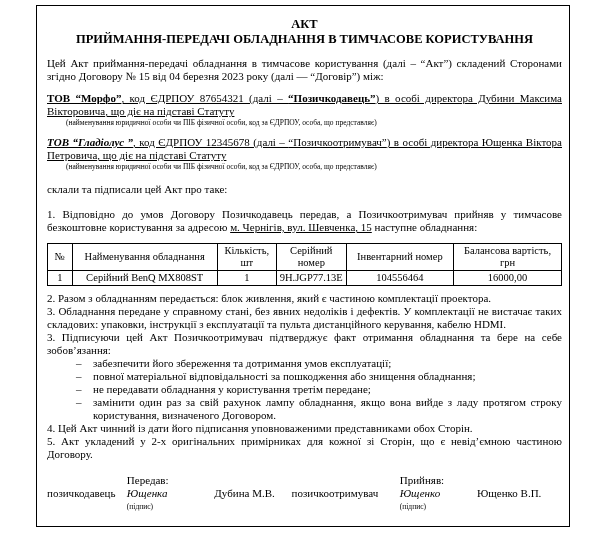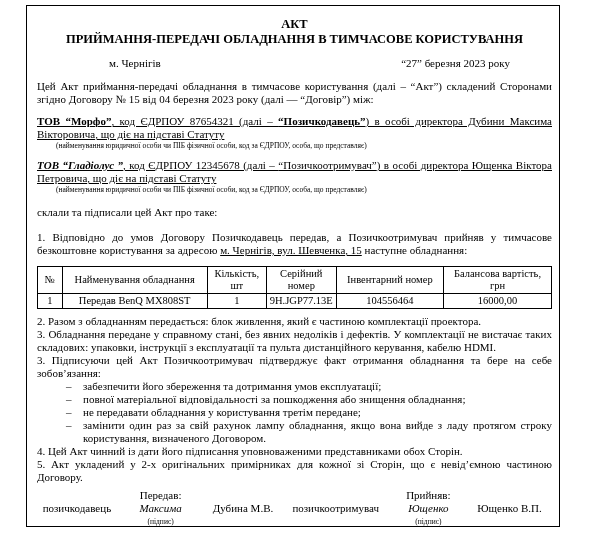--- a/index.html
+++ b/index.html
@@ -6,21 +6,21 @@
   html, body { margin: 0; padding: 0; }
   body {
     width: 600px; height: 535px;
     background: #ffffff;
     color: #000;
     font-family: "Liberation Serif", "DejaVu Serif", serif;
     position: relative;
   }
   .page {
     position: absolute;
-    left: 26px; top: 5px;
+    left: 36px; top: 5px;
     width: 534px; height: 522px;
     border: 1.5px solid #000;
     padding: 11px 7px 0 10px;
     font-size: 11px;
     line-height: 13px;
     overflow: hidden;
   }
   .title { text-align: center; font-weight: bold; font-size: 12.5px; line-height: 15px; }
   .placedate { display: flex; justify-content: space-between; margin-top: 10px; padding-left: 72px; padding-right: 42px; }
   .para { text-align: justify; margin: 10px 0 0 0; }
@@ -44,39 +44,34 @@
   table.equip th { height: 26px; }
   table.equip td { height: 15px; }
   .c0 { width: 4.8%; } .c1 { width: 28.5%; } .c2 { width: 11.5%; }
   .c3 { width: 13%; } .c4 { width: 21%; } .c5 { width: 21.2%; }
   .bullet { display: flex; margin: 0; }
   .bullet .dash { flex: 0 0 17px; margin-left: 29px; }
   .bullet .btext { flex: 1; text-align: justify; }
   .sigs {
     display: grid;
     grid-template-columns: 15.5% 17% 15% 21% 15% 16.5%;
-    margin-top: 5px;
-    text-align: center;
+    margin-top: 13px;
   }
   .sigs > div { line-height: 13px; }
   .sig-note { font-size: 7.5px; line-height: 8px; }
   .script { font-style: italic; }
 </style>
 </head>
 <body>
 
 <div class="page">
 
   <div class="title">АКТ</div>
   <div class="title">ПРИЙМАННЯ-ПЕРЕДАЧІ ОБЛАДНАННЯ В ТИМЧАСОВЕ КОРИСТУВАННЯ</div>
 
-  <div class="placedate">
-    <span>м. Чернігів</span>
-    <span>“27” березня 2023 року</span>
-  </div>
 
   <p class="para">Цей Акт приймання-передачі обладнання в тимчасове користування (далі – “Акт”) складений Сторонами згідно Договору № 15 від 04 березня 2023 року (далі — “Договір”) між:</p>
 
   <div class="party">
     <p class="party-line"><span style="font-weight: bold;">ТОВ “Морфо”</span><span>, код ЄДРПОУ 87654321 (далі – </span><span style="font-weight: bold;">“Позичкодавець”</span><span>) в особі директора Дубини Максима Вікторовича, що діє на підставі Статуту</span></p>
     <div class="note">(найменування юридичної особи чи ПІБ фізичної особи, код за ЄДРПОУ, особа, що представляє)</div>
   </div>
 
   <div class="party">
     <p class="party-line"><span style="font-weight: bold; font-style: italic;">ТОВ “Гладіолус ”</span><span>, код ЄДРПОУ 12345678 (далі – </span><span style="font-weight: normal;">“Позичкоотримувач”</span><span>) в особі директора Ющенка Віктора Петровича, що діє на підставі Статуту</span></p>
@@ -94,21 +89,21 @@
         <th class="c1">Найменування обладнання</th>
         <th class="c2">Кількість, шт</th>
         <th class="c3">Серійний номер</th>
         <th class="c4">Інвентарний номер</th>
         <th class="c5">Балансова вартість, грн</th>
       </tr>
     </thead>
     <tbody>
       <tr>
         <td>1</td>
-        <td>Передав BenQ MX808ST</td>
+        <td>Серійний BenQ MX808ST</td>
         <td>1</td>
         <td>9H.JGP77.13E</td>
         <td>104556464</td>
         <td>16000,00</td>
       </tr>
     </tbody>
   </table>
 
   <p class="clause mt6">2. Разом з обладнанням передається: блок живлення, який є частиною комплектації проектора.</p>
   <p class="clause">3. Обладнання передане у справному стані, без явних недоліків і дефектів. У комплектації не вистачає таких складових: упаковки, інструкції з експлуатації та пульта дистанційного керування, кабелю HDMI.</p>
@@ -136,21 +131,21 @@
 
   <div class="sigs">
     <div></div>
     <div>Передав:</div>
     <div></div>
     <div></div>
     <div>Прийняв:</div>
     <div></div>
 
     <div>позичкодавець</div>
-    <div class="script">Максима</div>
+    <div class="script">Ющенка</div>
     <div>Дубина М.В.</div>
     <div>позичкоотримувач</div>
     <div class="script">Ющенко</div>
     <div>Ющенко В.П.</div>
 
     <div></div>
     <div class="sig-note">(підпис)</div>
     <div></div>
     <div></div>
     <div class="sig-note">(підпис)</div>

